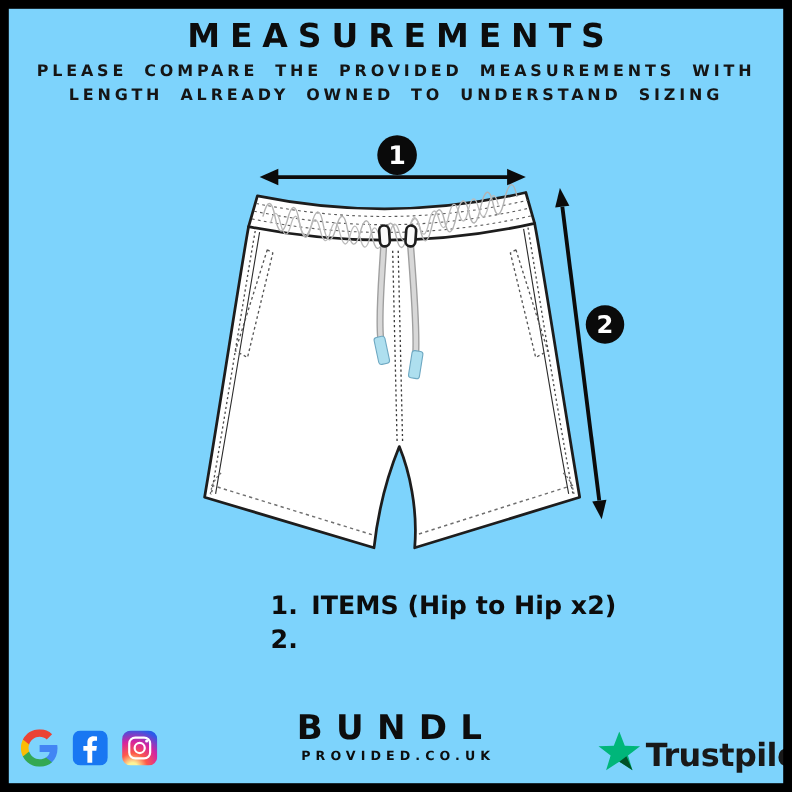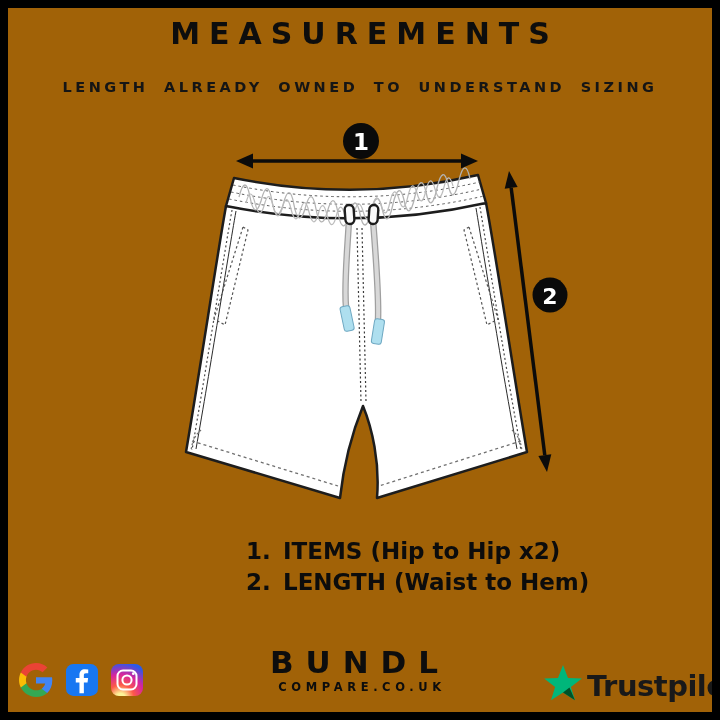--- a/index.html
+++ b/index.html
@@ -1,17 +1,17 @@
 <!DOCTYPE html>
 <html><head>
 <meta charset="utf-8">
 <style>
   html,body{margin:0;padding:0;background:#ffffff;}
   .frame{
-    position:relative;width:720px;height:720px;background:#a16207;overflow:hidden;
+    position:relative;width:720px;height:720px;background:#7dd3fc;overflow:hidden;
     font-family:"DejaVu Sans","Liberation Sans",sans-serif;color:#111;
   }
   .border-overlay{position:absolute;inset:0;border:8px solid #000;pointer-events:none;z-index:60;}
   
   .title{
     position:absolute;top:16px;left:0;width:720px;text-align:center;margin:0;
     font-size:30px;font-weight:bold;letter-spacing:9px;padding-left:9px;box-sizing:border-box;
     color:#0d0d0d;
   }
   .subtitle{
@@ -39,20 +39,21 @@
   }
   .trustpilot{position:absolute;top:665px;left:543px;display:flex;align-items:center;}
   .trustpilot-text{font-size:29px;font-weight:600;color:#191919;letter-spacing:-0.5px;margin-left:4px;line-height:40px;}
 </style>
 </head>
 <body>
 
 <div class="frame">
 
   <h1 class="title">MEASUREMENTS</h1>
+  <p class="subtitle l1">PLEASE COMPARE THE PROVIDED MEASUREMENTS WITH</p>
   <p class="subtitle l2">LENGTH ALREADY OWNED TO UNDERSTAND SIZING</p>
 
   <div class="diagram">
     <svg width="720" height="440" viewBox="0 110 720 440">
 
       <path d="M226,206 C218,250 200,370 186,452 L340,498 C344,462 354,428 363,406 C372,428 380,462 377,498 L527,452 C513,370 495,250 486,203 Z" fill="#ffffff" stroke="#1d1d1d" stroke-width="2.5" stroke-linejoin="round"></path>
 
       <path d="M232,210 C224,255 206,370 192,450" fill="none" stroke="#4a4a4a" stroke-width="1.2" stroke-dasharray="2,2.5"></path>
       <path d="M480,207 C488,255 506,370 521,450" fill="none" stroke="#4a4a4a" stroke-width="1.2" stroke-dasharray="2,2.5"></path>
       <path d="M236,211 C228,256 210,370 196,449" fill="none" stroke="#2a2a2a" stroke-width="1"></path>
@@ -113,21 +114,20 @@
     </svg>
   </div>
 
   <div class="legend">
     <div class="legend-row">
       <span class="legend-num">1.</span>
       <span class="legend-label">ITEMS (Hip to Hip x2)</span>
     </div>
     <div class="legend-row">
       <span class="legend-num">2.</span>
-      <span class="legend-label">LENGTH (Waist to Hem)</span>
     </div>
   </div>
 
   <div class="social">
     <span>
       <svg width="34" height="34" viewBox="0 0 24 24">
         <path fill="#4285F4" d="M23.49 12.27c0-.79-.07-1.54-.19-2.27H12v4.51h6.47c-.29 1.48-1.14 2.73-2.4 3.58v3h3.86c2.26-2.09 3.56-5.17 3.56-8.82z"></path>
         <path fill="#34A853" d="M12 24c3.24 0 5.95-1.08 7.93-2.91l-3.86-3c-1.08.72-2.45 1.16-4.07 1.16-3.13 0-5.78-2.11-6.73-4.96H1.29v3.09C3.26 21.3 7.31 24 12 24z"></path>
         <path fill="#FBBC05" d="M5.27 14.29c-.25-.72-.38-1.49-.38-2.29s.14-1.57.38-2.29V6.62H1.29C.47 8.24 0 10.06 0 12s.47 3.76 1.29 5.38l3.98-3.09z"></path>
         <path fill="#EA4335" d="M12 4.75c1.77 0 3.35.61 4.6 1.8l3.42-3.42C17.95 1.19 15.24 0 12 0 7.31 0 3.26 2.7 1.29 6.62l3.98 3.09c.95-2.85 3.6-4.96 6.73-4.96z"></path>
@@ -153,21 +153,21 @@
         <rect x="0" y="0" width="32" height="32" rx="8" fill="url(#igGrad)"></rect>
         <rect x="6.5" y="6.5" width="19" height="19" rx="5.5" fill="none" stroke="#ffffff" stroke-width="2"></rect>
         <circle cx="16" cy="16" r="4.6" fill="none" stroke="#ffffff" stroke-width="2"></circle>
         <circle cx="22.3" cy="9.7" r="1.4" fill="#ffffff"></circle>
       </svg>
     </span>
   </div>
 
   <div class="brand">
     <span class="brand-name">BUNDL</span>
-    <span class="brand-domain">COMPARE.CO.UK</span>
+    <span class="brand-domain">PROVIDED.CO.UK</span>
   </div>
 
   <div class="trustpilot">
     <span>
       <svg width="40" height="38" viewBox="0 0 40 38">
         <polygon fill="#00B67A" points="20,0 25,12.9 38.9,13.4 27.9,21.9 32,35.2 20,27.4 8,35.2 12.1,21.9 1.1,13.4 15,12.9"></polygon>
         <polygon fill="#005128" points="20,27.4 32,35.2 26.5,22.5"></polygon>
       </svg>
     </span>
     <span class="trustpilot-text">Trustpilot</span>

